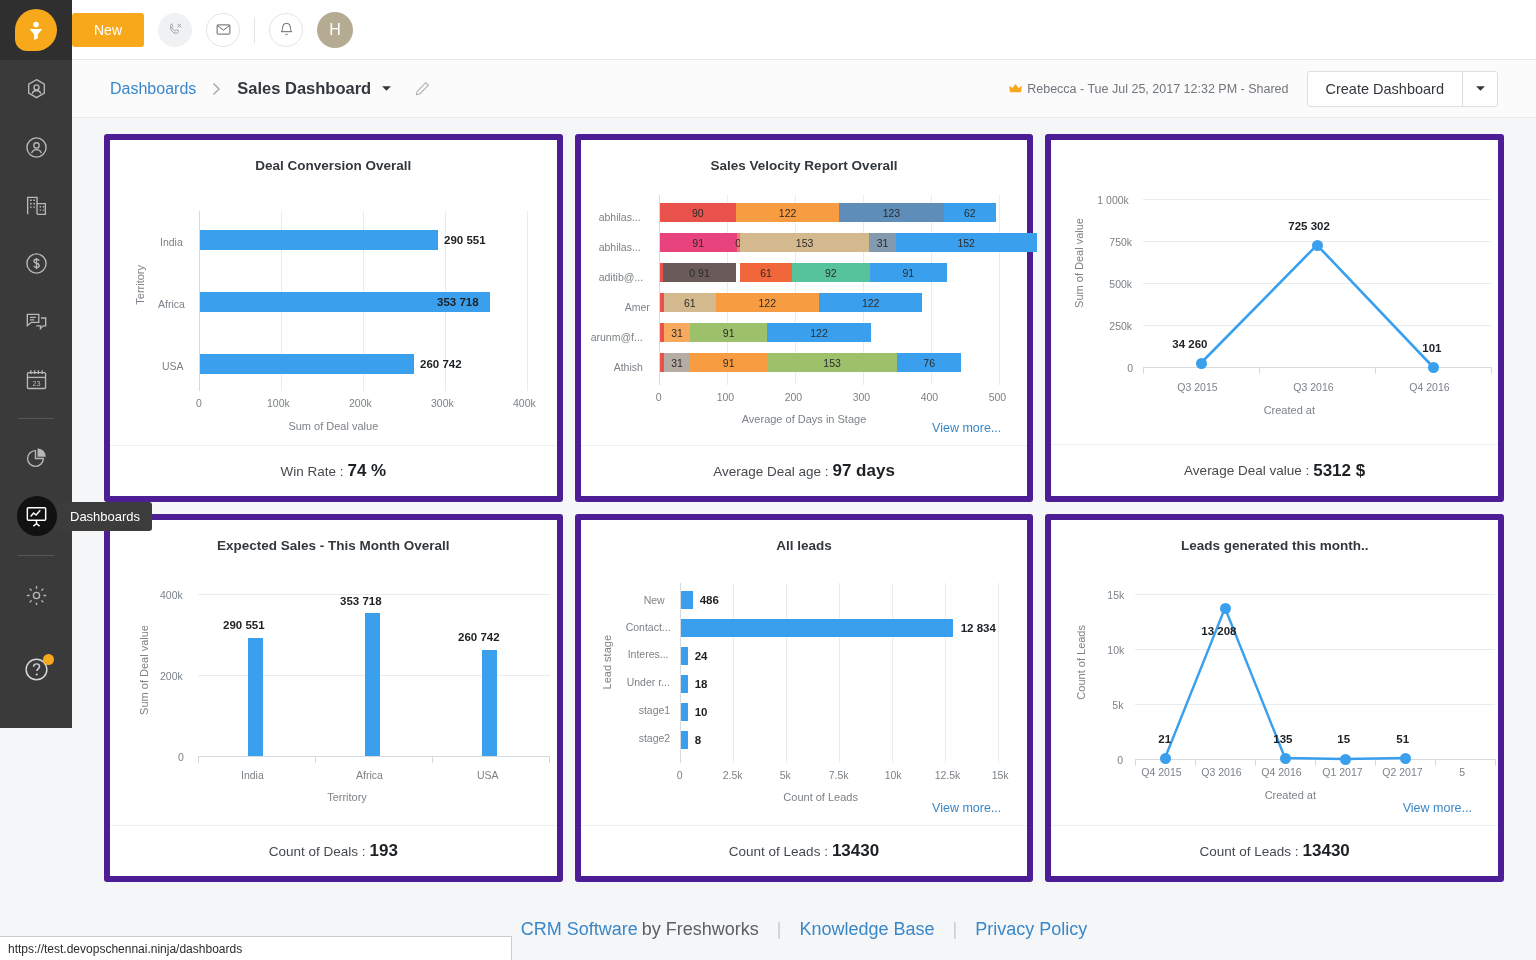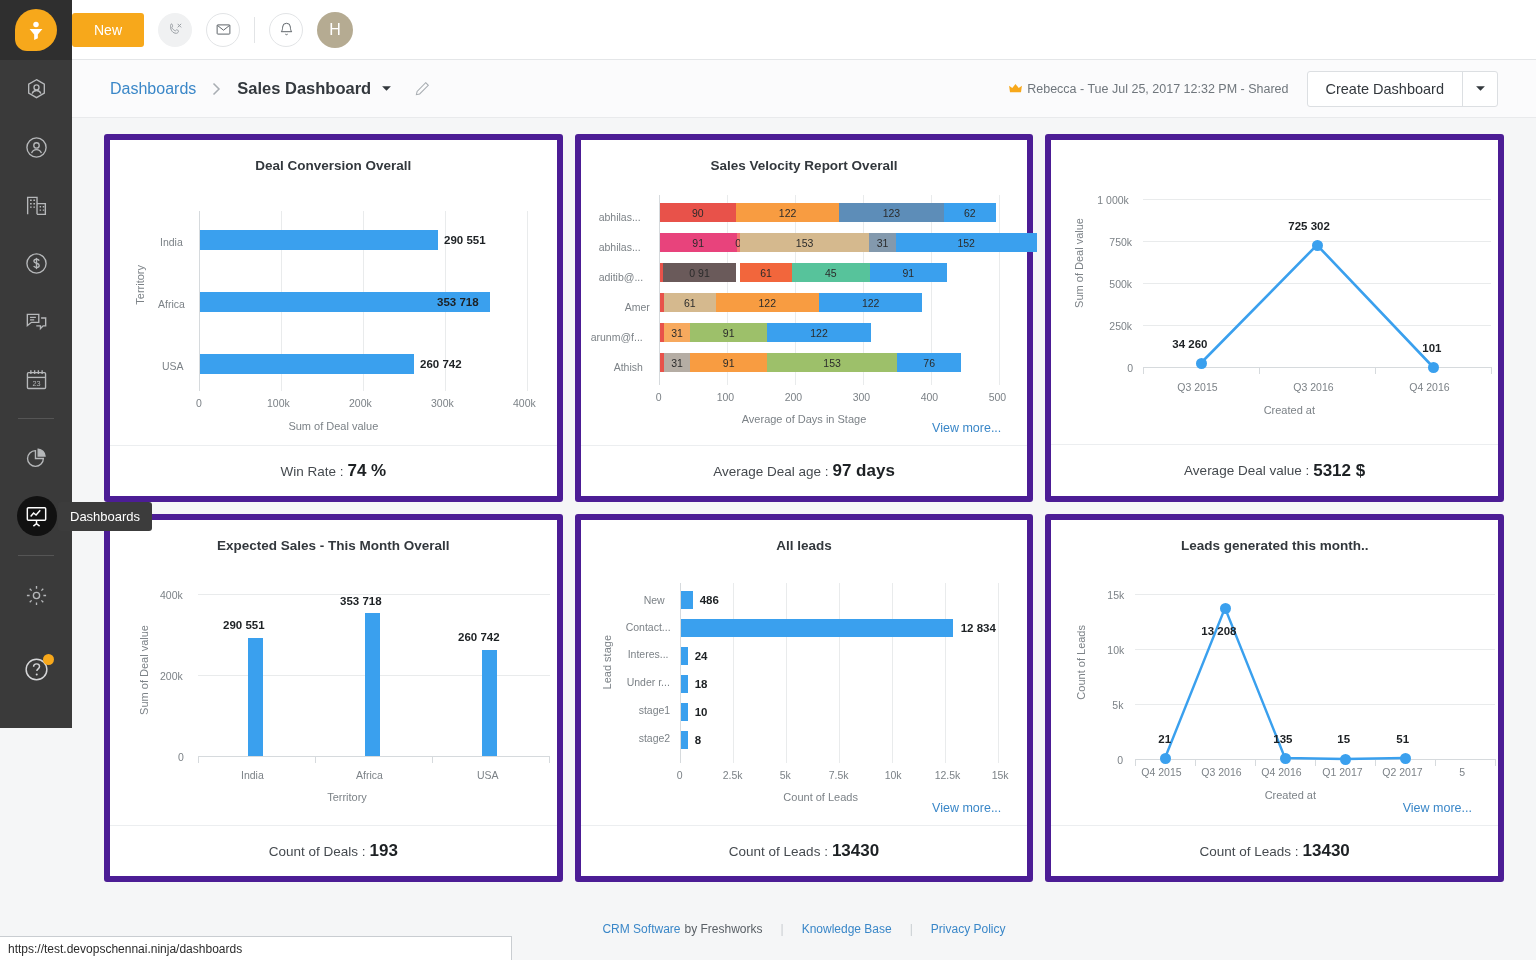--- a/index.html
+++ b/index.html
@@ -141,21 +141,21 @@
   .bar { position: absolute; background: #3aa0ee; }
   .dlabel { position: absolute; font-size: 11.5px; font-weight: bold; color: #1d2124; white-space: nowrap; }
   .seg { position: absolute; height: 19px; display: flex; align-items: center; justify-content: center;
          font-size: 10.5px; color: #2b2b2b; }
   .dot { position: absolute; width: 11px; height: 11px; border-radius: 50%; background: #3aa0ee; }
 
   
   .footer {
     position: absolute; left: 72px; bottom: 0; width: 1464px; height: 62px;
     display: flex; align-items: center; justify-content: center; gap: 0;
-    font-size: 12px; background: #f5f6f7;
+    font-size: 18px; background: #f5f6f7;
   }
   .footer a { color: #3a87c8; text-decoration: none; cursor: pointer; }
   .footer .plain { color: #5a6066; }
   .fsep { color: #c9cdd1; margin: 0 18px; }
   .statusbar {
     position: absolute; left: 0; bottom: 0; width: 512px; height: 24px;
     background: #fff; border: 1px solid #c9cdd1; border-left: none; border-bottom: none;
     display: flex; align-items: center; padding-left: 8px;
     font-size: 12px; color: #2b2b2b; z-index: 40;
     font-family: "Liberation Sans", sans-serif;
@@ -398,21 +398,21 @@
                 <span>152</span>
               </div>
               <div class="seg" style="left: 79px; top: 90px; width: 3.39px; background: rgb(232, 82, 74);"></div>
               <div class="seg" style="left: 82.39px; top: 90px; width: 73px; background: rgb(106, 90, 90);">
                 <span>0  91</span>
               </div>
               <div class="seg" style="left: 159.512px; top: 90px; width: 51.6975px; background: rgb(242, 102, 60);">
                 <span>61</span>
               </div>
               <div class="seg" style="left: 211.21px; top: 90px; width: 77.97px; background: rgb(87, 195, 155);">
-                <span>45</span>
+                <span>92</span>
               </div>
               <div class="seg" style="left: 289.18px; top: 90px; width: 77.1225px; background: rgb(58, 160, 238);">
                 <span>91</span>
               </div>
               <div class="seg" style="left: 79px; top: 120px; width: 4.2375px; background: rgb(232, 82, 74);"></div>
               <div class="seg" style="left: 83.2375px; top: 120px; width: 51.6975px; background: rgb(213, 185, 142);">
                 <span>61</span>
               </div>
               <div class="seg" style="left: 134.935px; top: 120px; width: 103.395px; background: rgb(248, 156, 65);">
                 <span>122</span>

